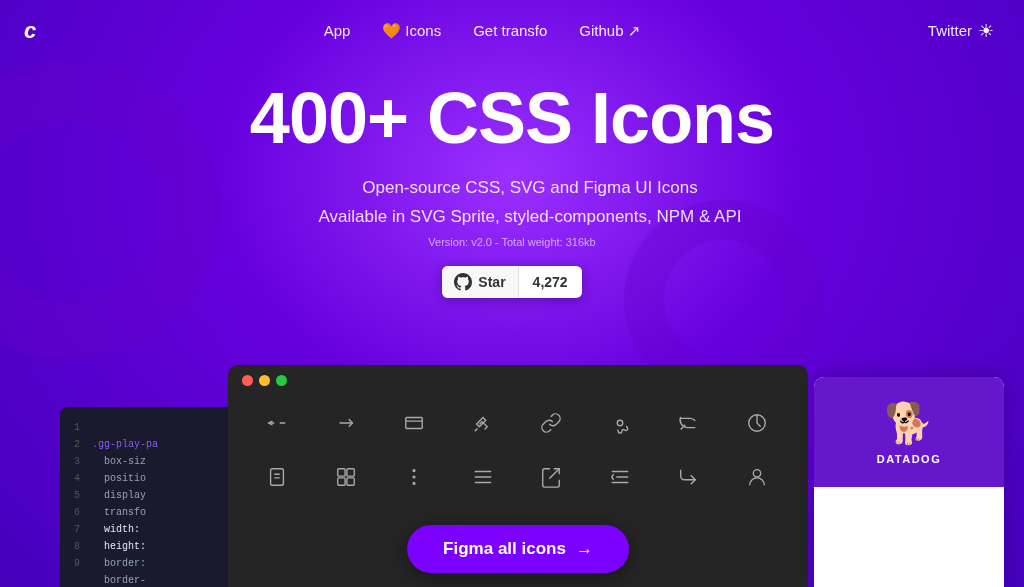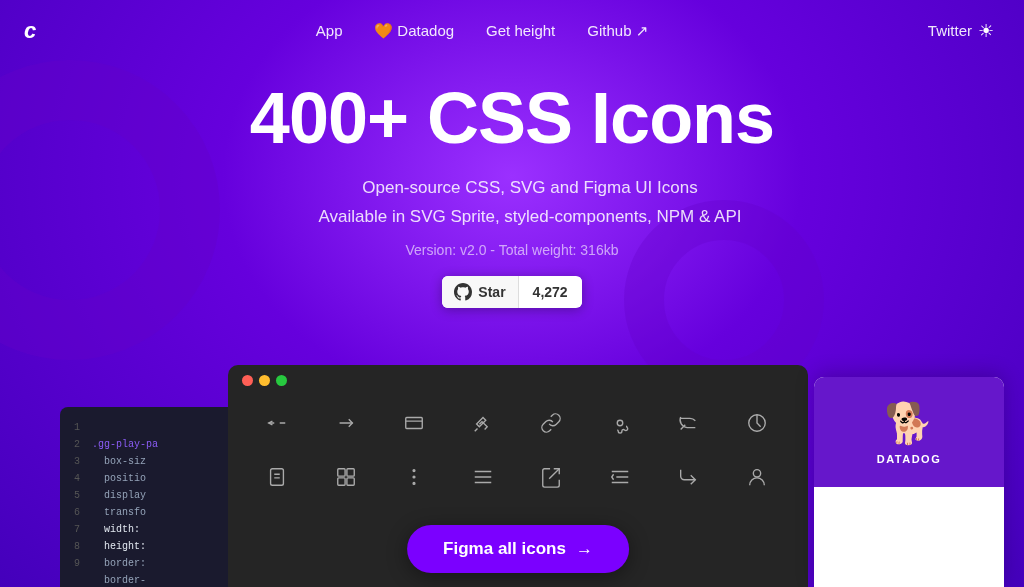--- a/index.html
+++ b/index.html
@@ -116,22 +116,22 @@
       margin-bottom: 16px;
     }
     .hero-subtitle {
       color: rgba(255,255,255,0.85);
       font-size: 17px;
       line-height: 1.7;
       padding-left: 36px;
     }
     .hero-version {
       color: rgba(255,255,255,0.6);
-      font-size: 14px;
-      margin-top: 10px;
+      font-size: 11px;
+      margin-top: 4px;
     }
 
     
     .star-btn {
       display: inline-flex;
       align-items: center;
       background: white;
       border-radius: 6px;
       overflow: hidden;
       margin-top: 18px;
@@ -325,22 +325,22 @@
 <body>
 
 <div class="bg-decoration"></div>
 <div class="bg-circle-left"></div>
 <div class="bg-circle-right"></div>
 
 <nav>
   <div class="nav-logo">c</div>
   <div class="nav-links">
     <span class="nav-link">App</span>
-    <span class="nav-link donate">🧡 Datadog</span>
-    <span class="nav-link">Get height</span>
+    <span class="nav-link donate">🧡 Icons</span>
+    <span class="nav-link">Get transfo</span>
     <span class="nav-link github">Github ↗</span>
   </div>
   <div class="nav-right">
     <span class="nav-twitter">Twitter</span>
     <span class="theme-toggle">☀</span>
   </div>
 </nav>
 
 <div class="hero">
   <h1 class="hero-title">400+ CSS Icons</h1>

